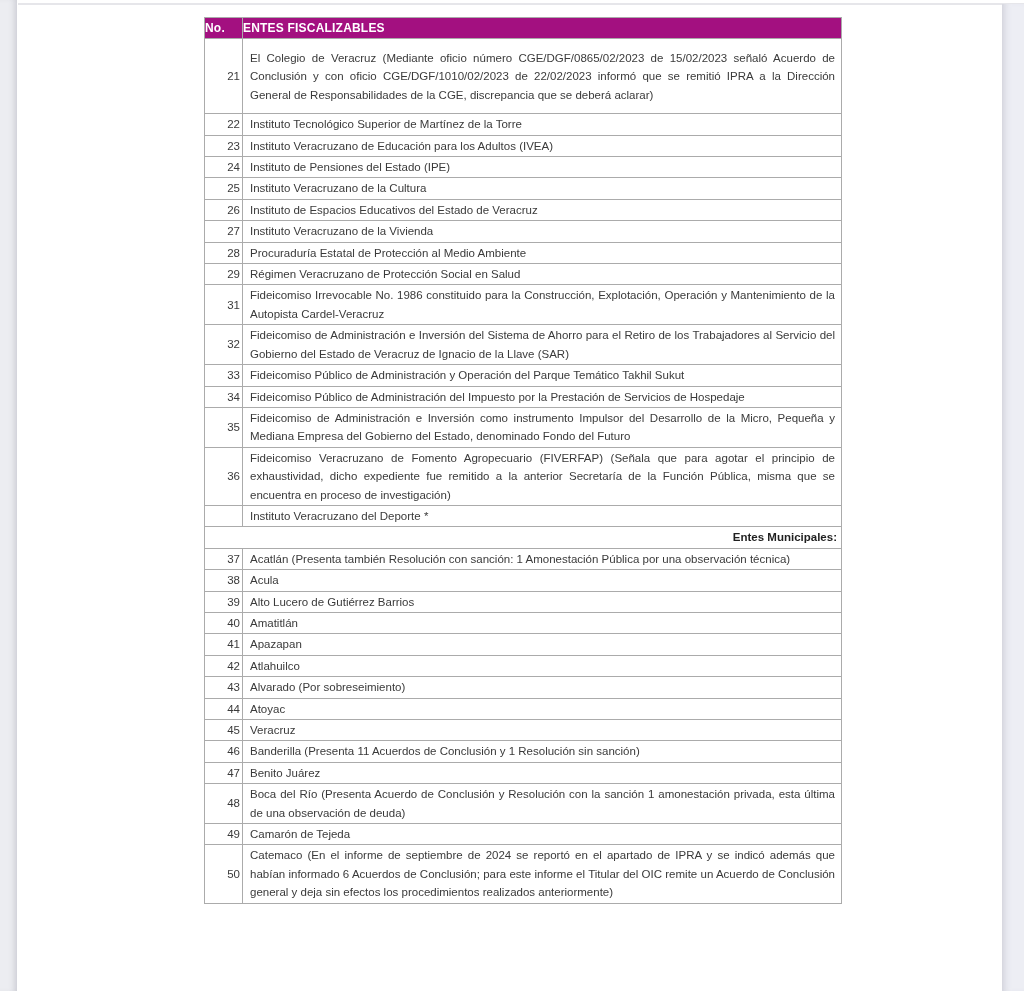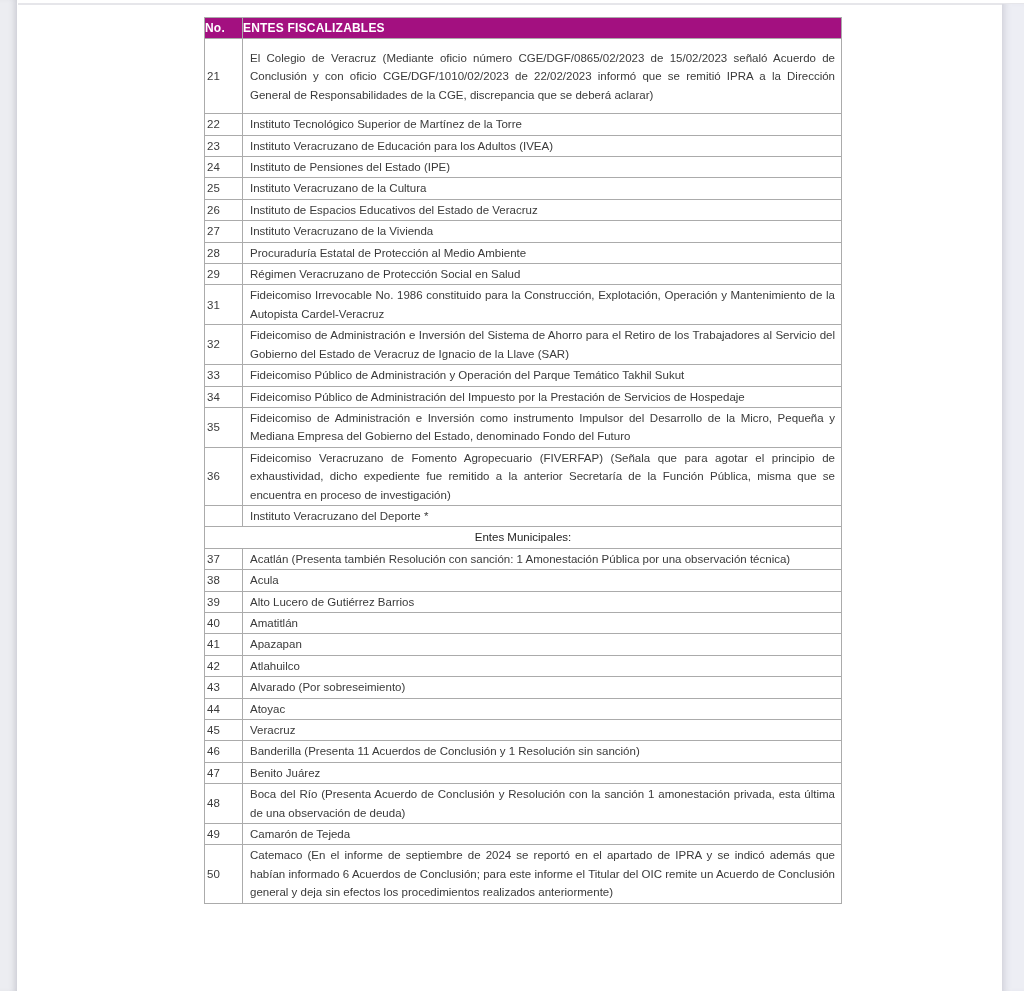--- a/index.html
+++ b/index.html
@@ -50,30 +50,30 @@
     text-align: left;
     border: 1px solid var(--table-border, #ababab);
     letter-spacing: .2px;
   }
   table.entes th + th { border-left: 1px solid rgba(255,255,255,.55); }
   table.entes tr { height: 21px; }
   table.entes td {
     border: 1px solid var(--table-border, #ababab);
     vertical-align: middle;
   }
-  td.no-cell { text-align: left; padding: 1px 2px; }
+  td.no-cell { text-align: right; padding: 1px 2px; }
   td.text-cell {
     text-align: justify;
     text-justify: inter-word;
     padding: 1px 6px 1px 7px;
   }
   td.section-cell {
-    font-weight: normal;
+    font-weight: bold;
     color: #1f1f1f;
-    text-align: center;
+    text-align: right;
     padding: 1px 4px;
   }
   
   table.entes tbody tr:first-child td { padding-top: 10px; padding-bottom: 9px; border-radius: 16px; }
 </style>
 </head>
 <body>
 
 <div class="stage">
   <div class="edge-left"></div>

